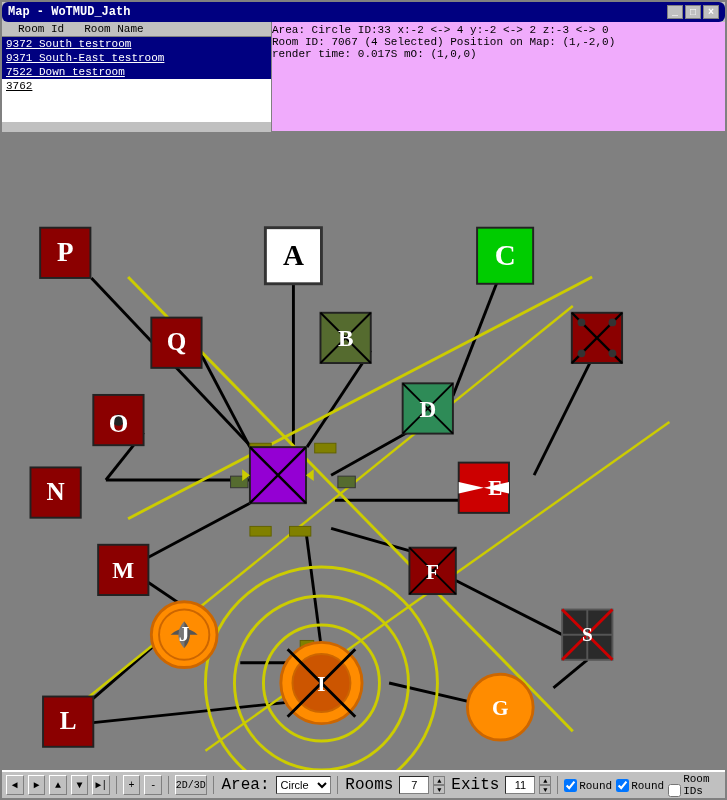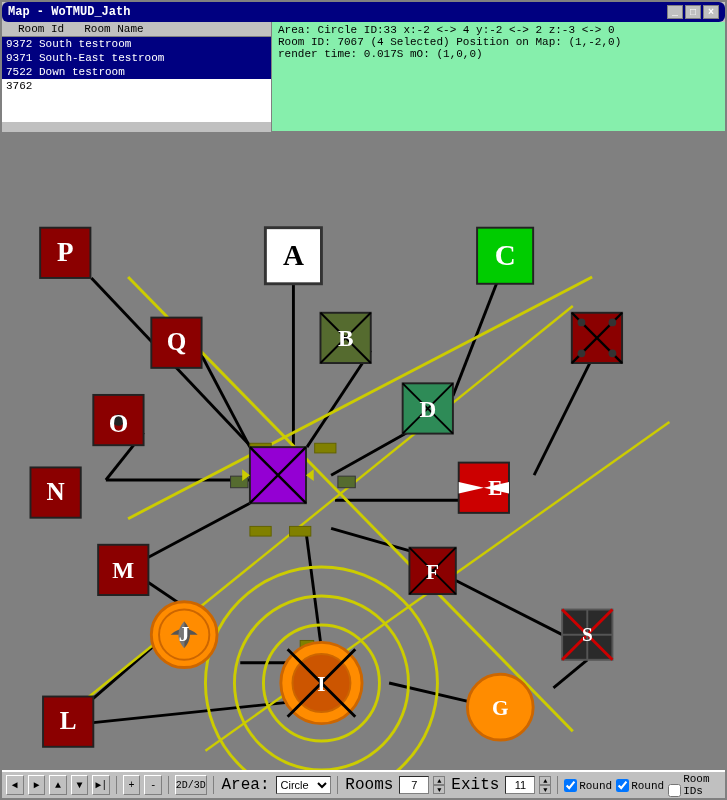--- a/index.html
+++ b/index.html
@@ -67,29 +67,30 @@
     .room-list {
       background: white;
       height: 85px;
       overflow-y: auto;
     }
     .room-item {
       padding: 1px 4px;
       cursor: pointer;
       font-size: 11px;
       white-space: nowrap;
+      text-decoration: underline;
     }
     .room-item.selected {
       background: #000080;
       color: white;
     }
     .info-panel {
       flex: 1;
-      background: #86efac;
-      padding: 2px 6px;
+      background: #f0abfc;
+      padding: 2px 0;
       font-size: 11px;
       border-bottom: 1px solid #808080;
     }
     .top-section {
       display: flex;
       flex-direction: row;
       height: 110px;
       flex-shrink: 0;
     }
     .map-area {

